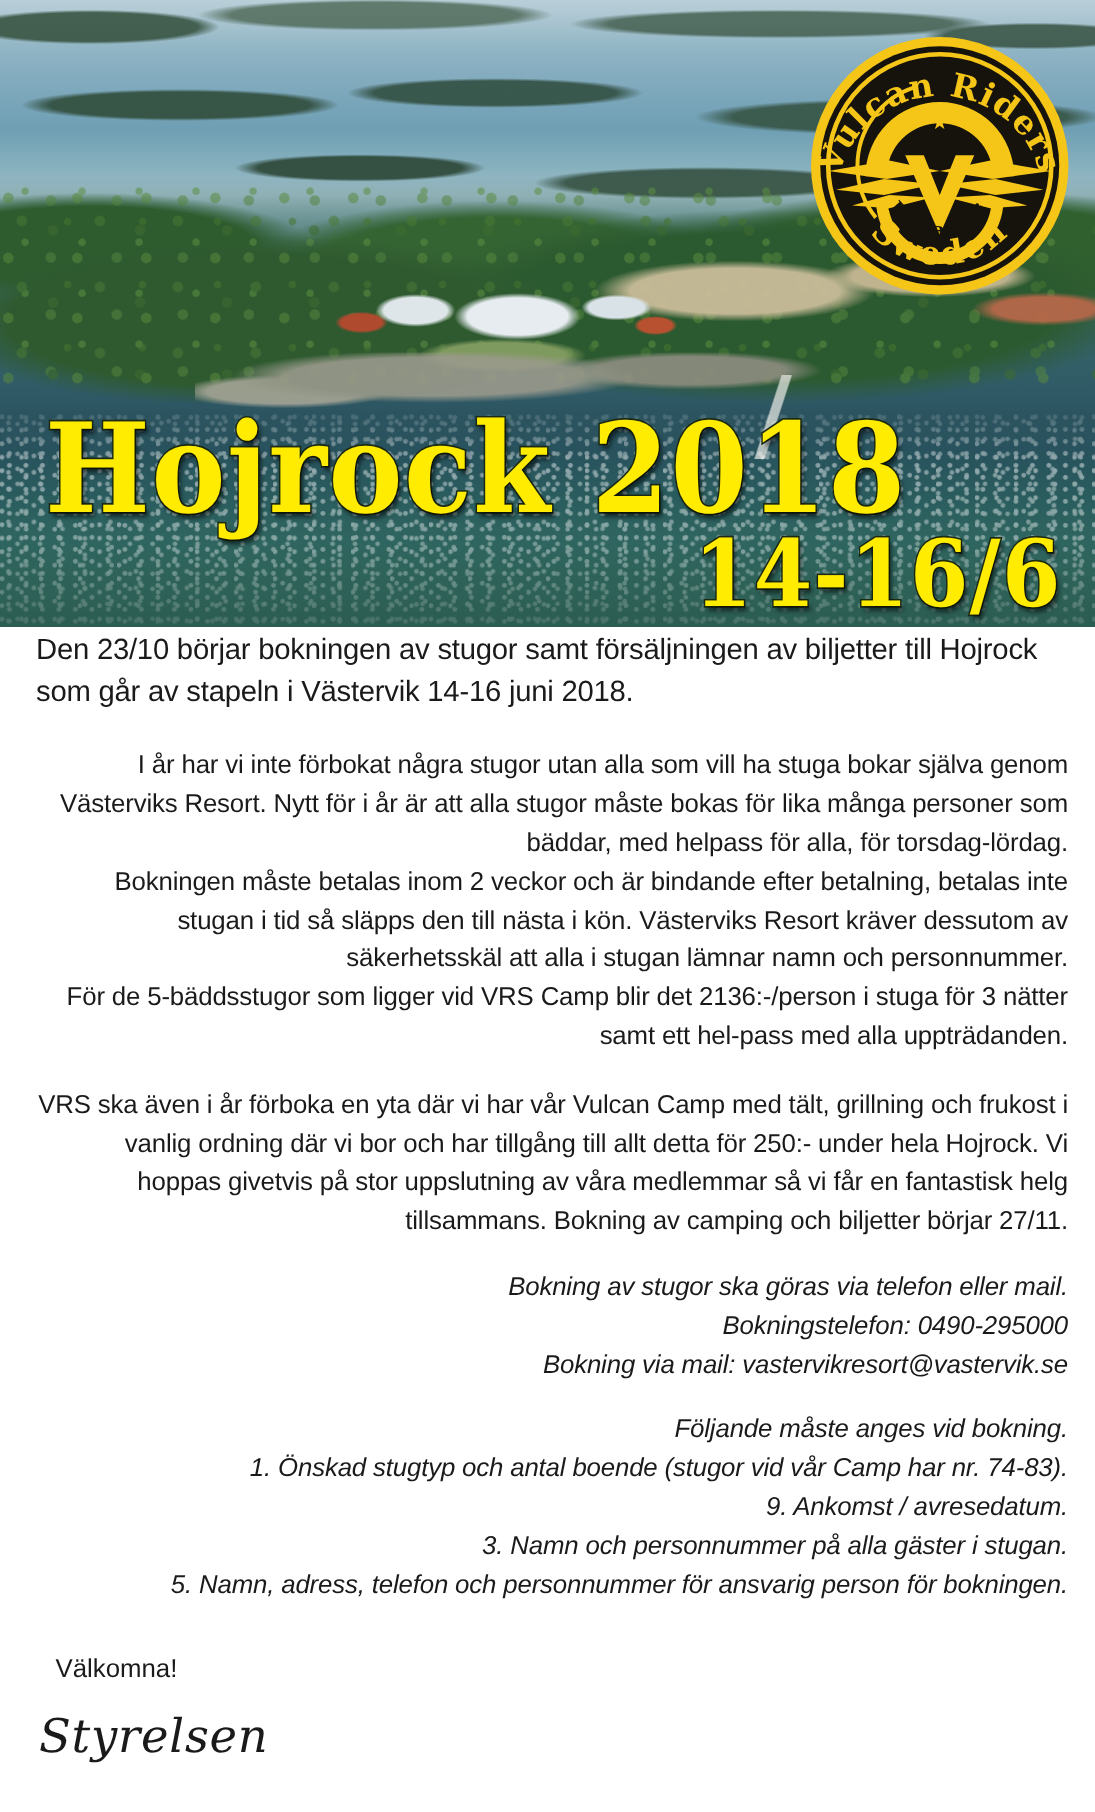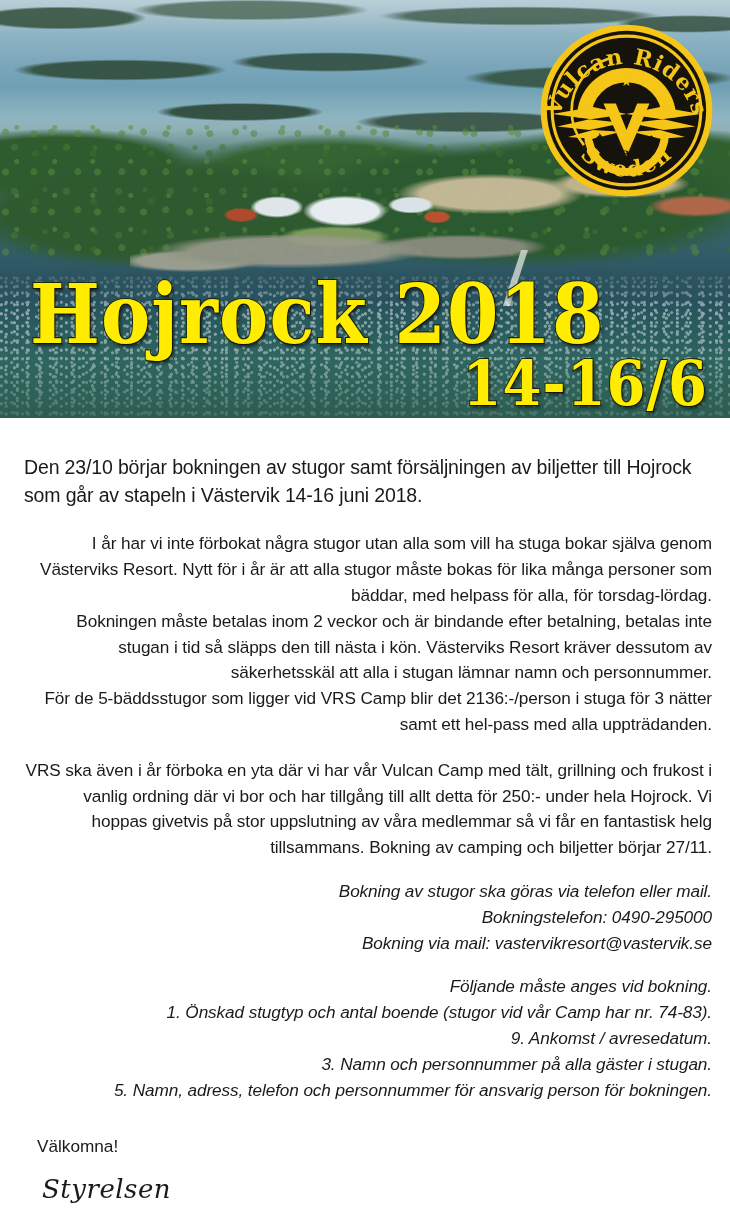--- a/index.html
+++ b/index.html
@@ -179,21 +179,21 @@
     paint-order: stroke fill;
     text-shadow: 2px 3px 3px rgba(0,0,0,.55);
     transform: scaleY(1.1);
     transform-origin: right top;
   }
 
   
   .content {
     position: absolute;
     left: 0;
-    top: 432px;
+    top: 398px;
     width: 730px;
     padding: 22px 18px 0 24px;
     box-sizing: border-box;
   }
   .lead {
     font-size: 19.5px;
     line-height: 1.42;
     margin: 0 0 22px 0;
     letter-spacing: -.15px;
   }
@@ -209,23 +209,23 @@
   .list { margin: 0; }
   .list .para { margin: 0; font-style: italic; }
   .sign-hello {
     font-size: 17.2px;
     line-height: 1.5;
     margin: 13px;
   }
   .sign-name {
     font-family: "DejaVu Serif", serif;
     font-style: italic;
-    font-size: 26px;
+    font-size: 31px;
     line-height: 1.25;
-    margin: 4px 0 0 18px;
+    margin: 4px 0 0 2px;
     letter-spacing: .5px;
   }
 </style>
 </head>
 <body>
 
 <div class="hero">
   <div class="photo-sky-water"></div>
   <div class="photo-islands"></div>
   <div class="photo-forest"></div>

